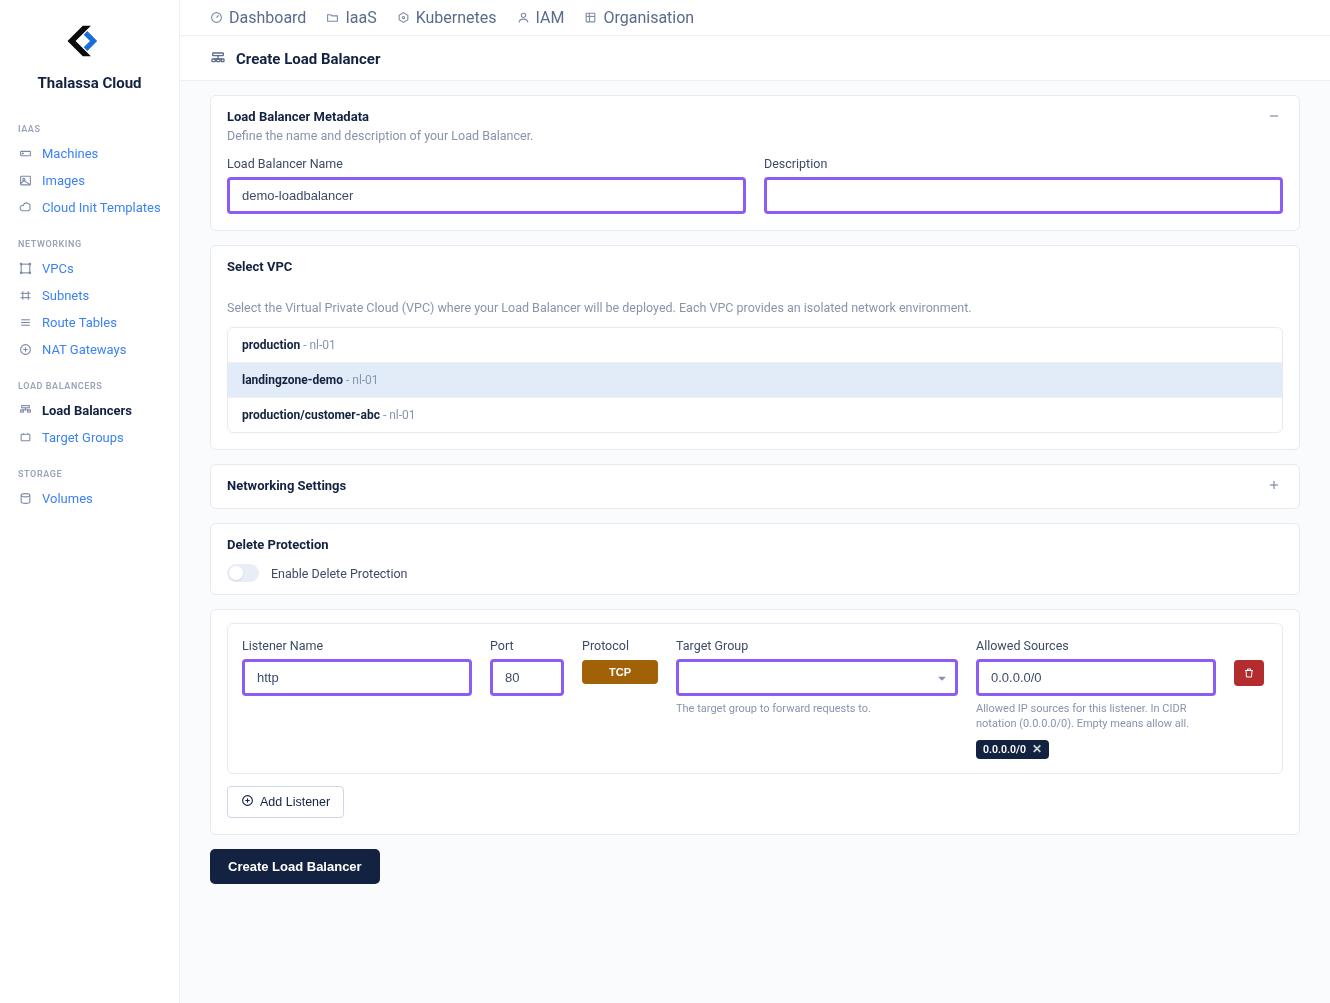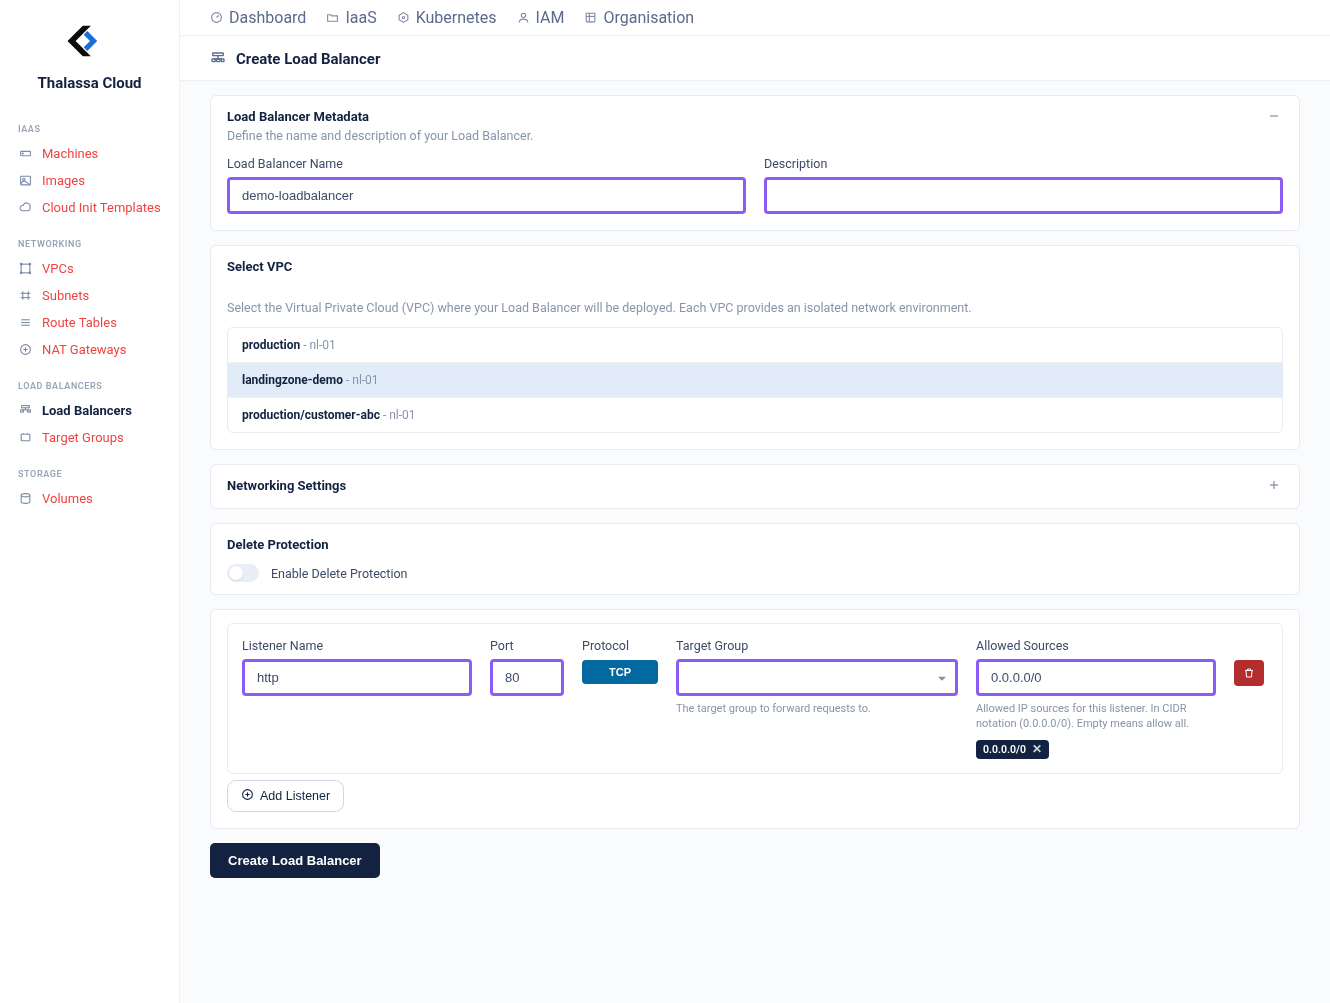--- a/index.html
+++ b/index.html
@@ -29,21 +29,21 @@
   color: #9aa4b8;
   text-transform: uppercase;
   padding: 6px 4px;
   font-weight: 600;
 }
 .side-item {
   display: flex;
   align-items: center;
   gap: 10px;
   padding: 6px 4px;
-  color: #ef4444;
+  color: #3b82f6;
   font-size: 13px;
   cursor: pointer;
 }
 .side-item.active { color: #122240; font-weight: 700; }
 .side-item .icon { width: 14px; height: 14px; display: inline-flex; align-items: center; justify-content: center; color: #7c89a6; }
 
 
 .main { flex: 1; background: #fafbfd; }
 .topbar {
   background: #fff;
@@ -130,21 +130,21 @@
 .listener-row { display: flex; gap: 18px; }
 .listener-col-name { width: 230px; }
 .listener-col-port { width: 74px; }
 .listener-col-protocol { width: 76px; }
 .listener-col-tg { flex: 1; }
 .listener-col-sources { width: 240px; }
 .listener-col-del { width: 34px; display:flex; align-items:flex-start; padding-top: 22px; }
 .small-help { font-size: 11px; color: #8894ad; margin-top: 5px; line-height: 1.4; }
 .proto-btn {
   width: 100%;
-  background: #0369a1;
+  background: #a16207;
   color: #fff;
   border: none;
   border-radius: 4px;
   padding: 6px 0;
   font-size: 11px;
   font-weight: 600;
   cursor: pointer;
   margin-top: 1px;
 }
 .select-like { position: relative; }
@@ -157,25 +157,25 @@
   background: #122240; color: #fff; border-radius: 4px;
   padding: 3px 7px; font-size: 10.5px; font-weight: 600; margin-top: 8px;
 }
 .chip-x { cursor: pointer; opacity: .8; font-size: 12px; line-height: 1; }
 .del-btn {
   width: 30px; height: 26px; background: #b32d2e; border: none; border-radius: 4px;
   display: inline-flex; align-items: center; justify-content: center; cursor: pointer;
 }
 .del-btn svg { width: 12px; height: 12px; stroke: #fff; }
 .add-listener {
-  margin-top: 6px;
+  margin-top: 12px;
   background: #fff;
   border: 1px solid #cfd7e6;
   color: #122240;
-  border-radius: 9px;
+  border-radius: 4px;
   padding: 7px 13px;
   font-size: 12.5px;
   display: inline-flex; align-items: center; gap: 6px;
   cursor: pointer;
 }
 .submit {
   background: #122240;
   color: #fff;
   border: none;
   border-radius: 5px;

